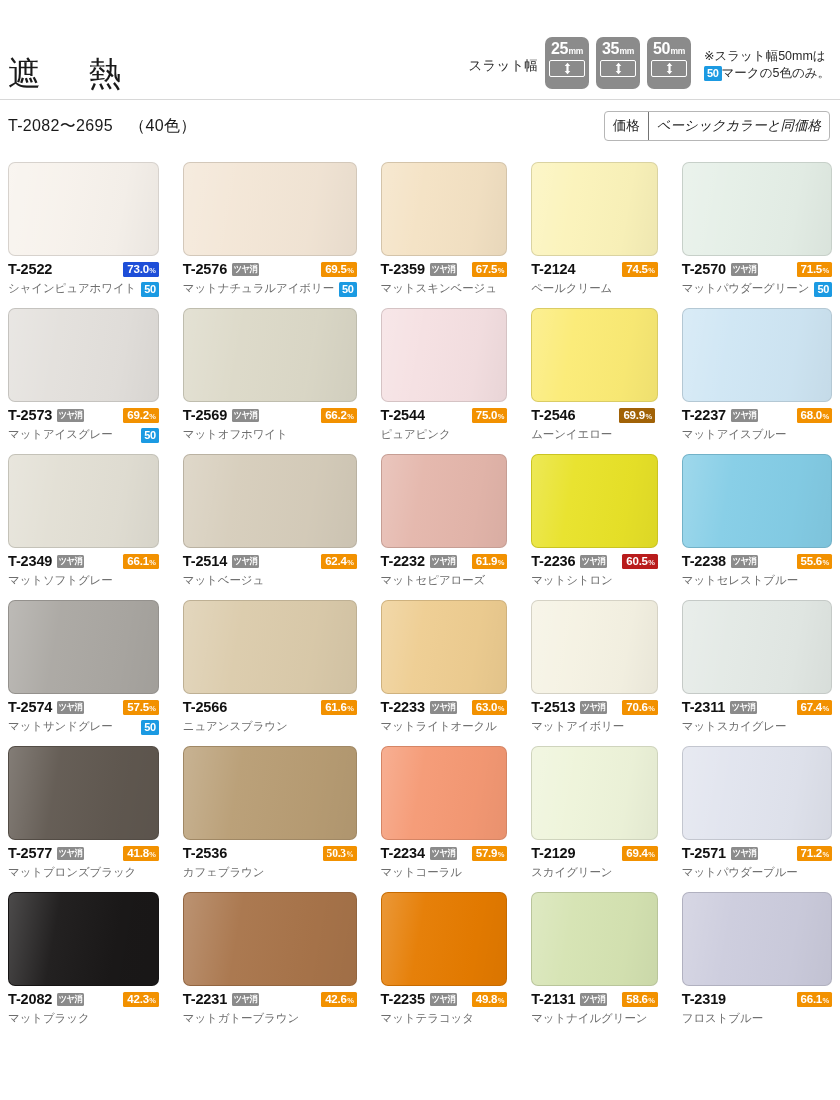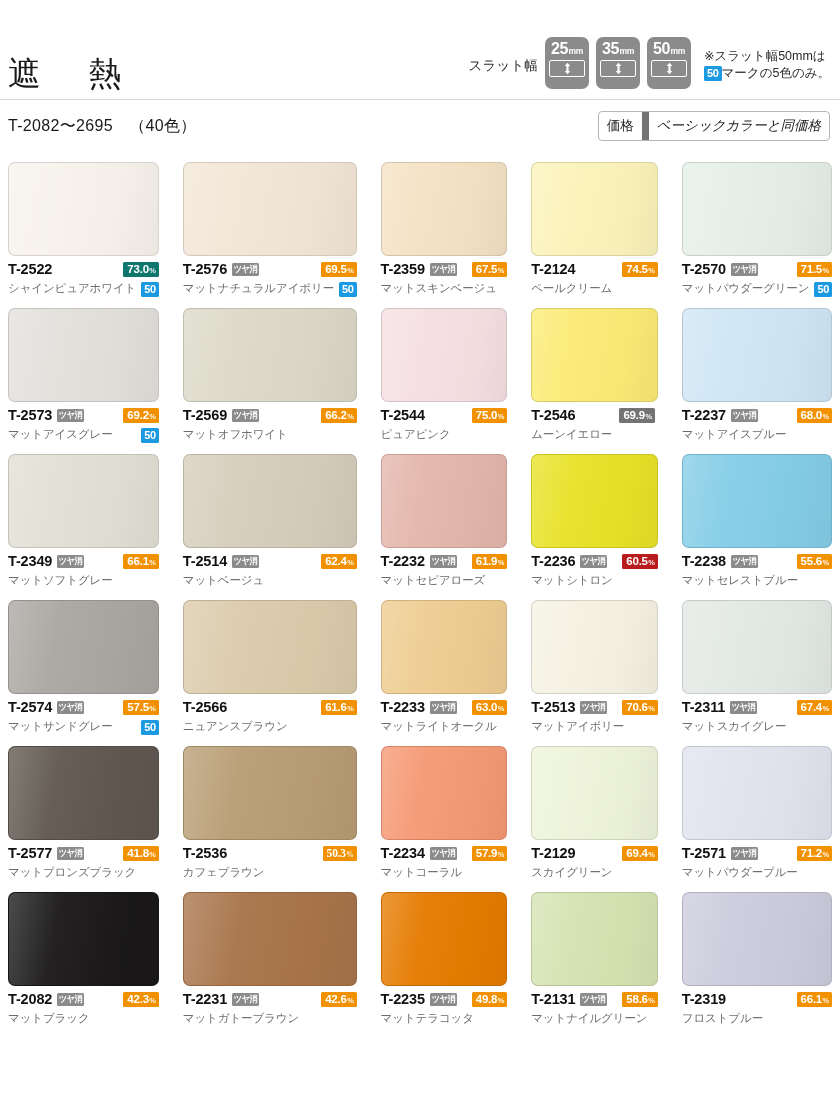--- a/index.html
+++ b/index.html
@@ -144,21 +144,21 @@
     overflow: hidden;
     height: 28px;
     background: #fff;
   }
   .price-key {
     font-size: 13.5px;
     color: #1a1a1a;
     display: flex;
     align-items: center;
     padding: 0 8px;
-    border-right: 7px solid #737373;
+    border-right: 1px solid #737373;
     white-space: nowrap;
   }
   .price-val {
     font-size: 13.5px;
     color: #1a1a1a;
     display: flex;
     align-items: center;
     padding: 0 8px;
     white-space: nowrap;
     font-style: italic;
@@ -331,21 +331,21 @@
     <div class="price-val">ベーシックカラーと同価格</div>
   </div>
 </div>
 
 <div class="swatch-grid" id="swatch-grid">
     <div class="swatch-cell">
       <div class="swatch-chip" style="background: rgb(247, 242, 236);"></div>
       <div class="swatch-meta">
         <div class="meta-line1">
           <span class="swatch-code">T-2522</span>
-          <span class="rate-badge" style="background: #0f766e;">
+          <span class="rate-badge" style="background: #1d4ed8;">
             <span>73.0</span>
             <span class="pct">%</span>
           </span>
         </div>
         <div class="meta-line2">
           <span class="swatch-name">シャインピュアホワイト</span>
           <span class="badge50 name50 inline" style="background: rgb(27, 154, 226);">50</span>
         </div>
       </div>
     </div>
@@ -460,21 +460,21 @@
         <div class="meta-line2">
           <span class="swatch-name">ピュアピンク</span>
         </div>
       </div>
     </div>
     <div class="swatch-cell">
       <div class="swatch-chip" style="background: rgb(251, 235, 117);"></div>
       <div class="swatch-meta">
         <div class="meta-line1">
           <span class="swatch-code">T-2546</span>
-          <span class="rate-badge" style="background: #737373; margin-left: 44px;">
+          <span class="rate-badge" style="background: #a16207; margin-left: 44px;">
             <span>69.9</span>
             <span class="pct">%</span>
           </span>
         </div>
         <div class="meta-line2">
           <span class="swatch-name">ムーンイエロー</span>
         </div>
       </div>
     </div>
     <div class="swatch-cell">

